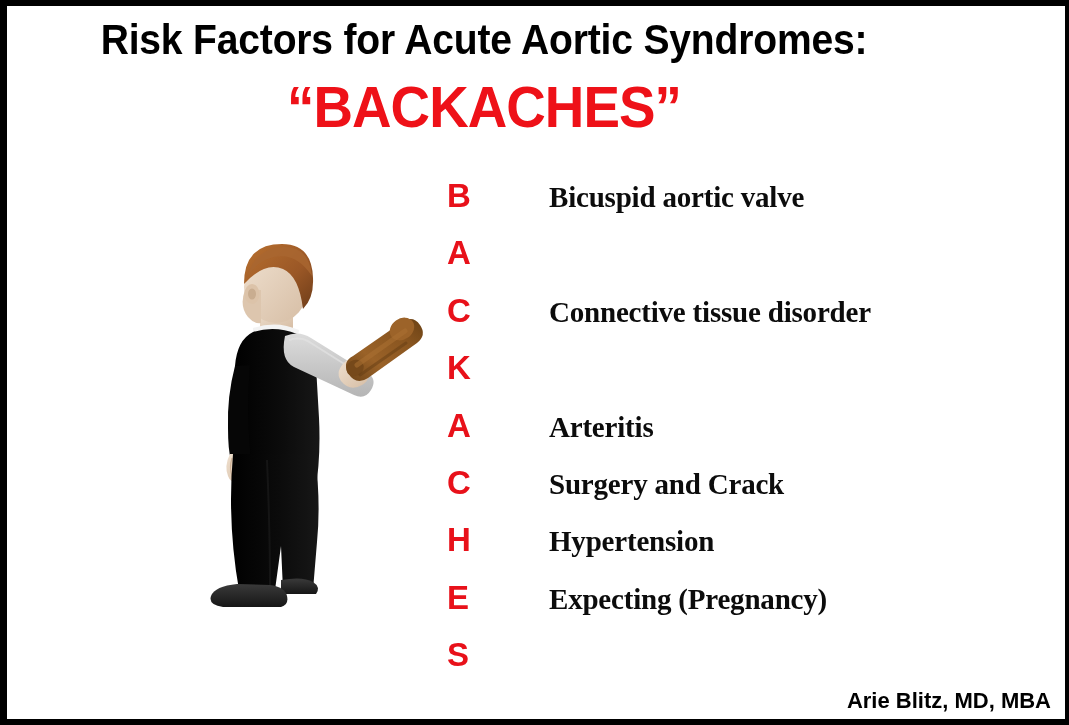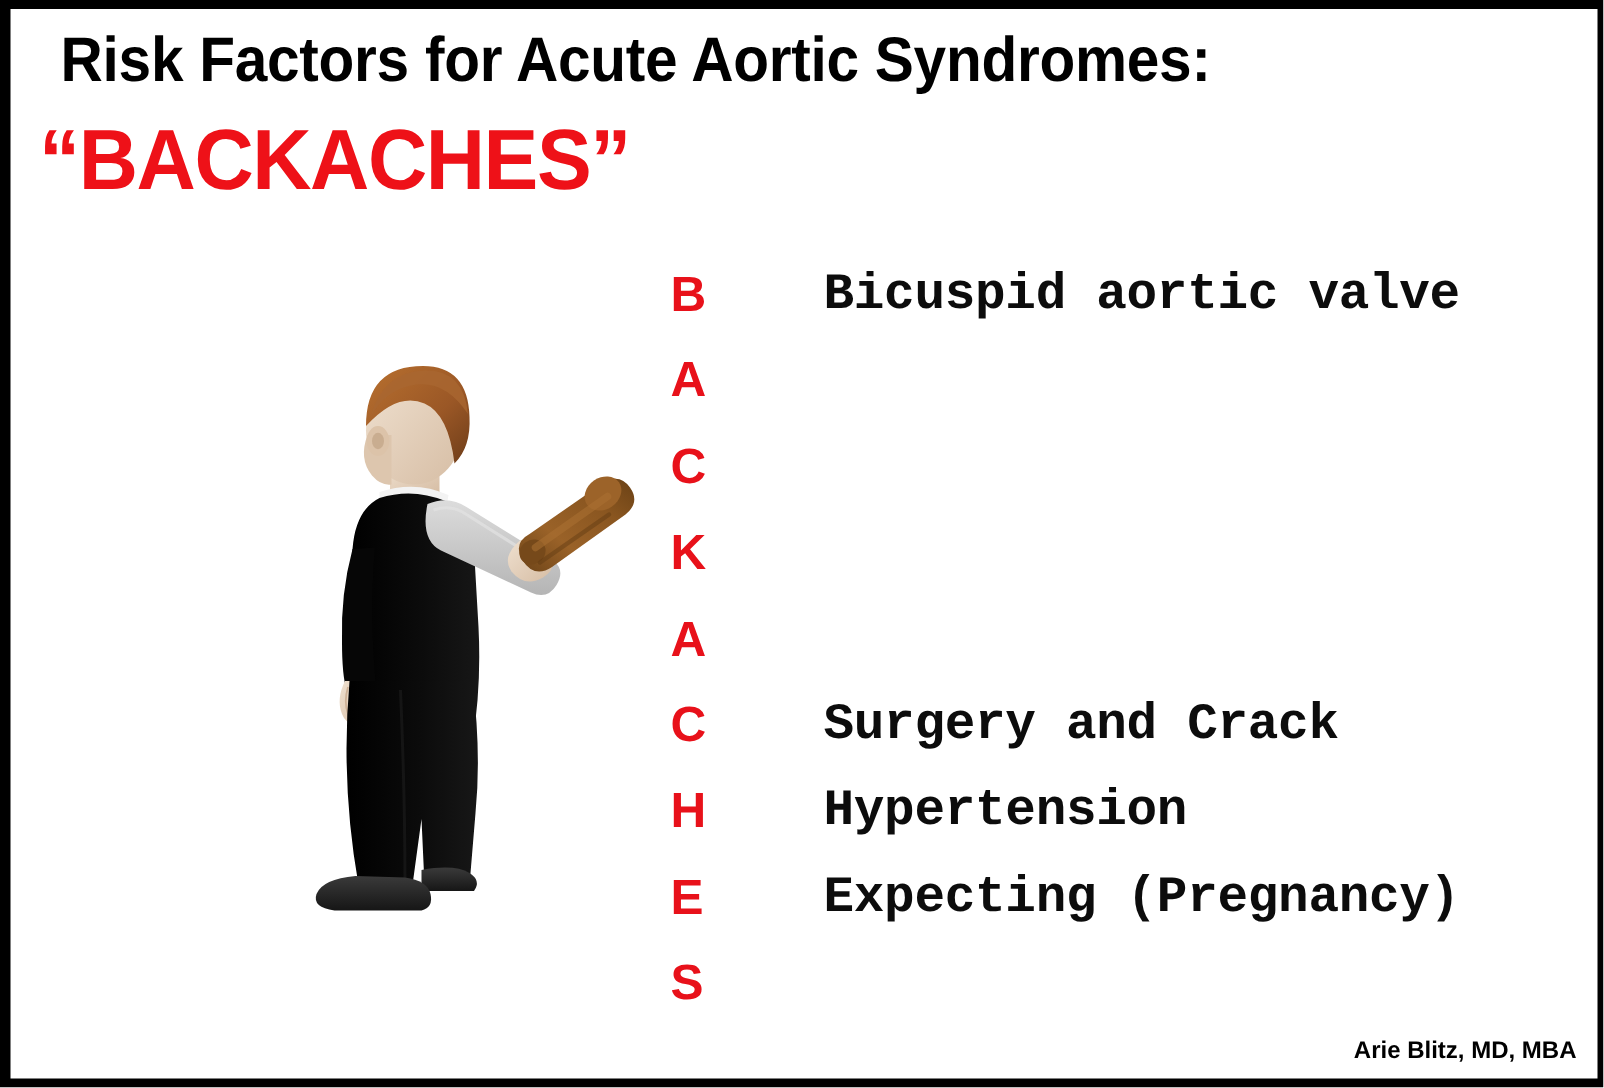--- a/index.html
+++ b/index.html
@@ -26,21 +26,21 @@
     border-bottom: 6px solid #000000;
     overflow: hidden;
   }
 
   
   .title-block {
     position: absolute;
     left: 0;
     top: 8px;
     width: 954px;
-    text-align: left;
+    text-align: center;
   }
   .title-main {
     font-family: "Liberation Sans Narrow", "Liberation Sans", sans-serif;
     font-weight: bold;
     font-size: 42px;
     line-height: 52px;
     color: #000000;
     letter-spacing: -0.2px;
     transform: scaleX(0.93);
     transform-origin: center center;
@@ -79,37 +79,37 @@
     font-family: "Liberation Sans", sans-serif;
     font-weight: bold;
     font-size: 33px;
     line-height: 36px;
     color: #e8111a;
   }
   .mnemonic-text {
     position: absolute;
     left: 102px;
     top: 3px;
-    font-family: Liberation Mono, monospace;
-    font-weight: bold;
-    font-size: 34px;
+    font-family: Liberation Serif, serif;
+    font-weight: bold;
+    font-size: 29px;
     line-height: 33px;
     color: #0c0c0c;
     letter-spacing: -0.2px;
     white-space: nowrap;
   }
 
   
   .credit {
     position: absolute;
     right: 14px;
     bottom: 7px;
     font-family: "Liberation Sans", sans-serif;
     font-weight: bold;
-    font-size: 16px;
+    font-size: 22px;
     line-height: 22px;
     color: #000000;
     white-space: nowrap;
   }
 
   
   .figure-wrap {
     position: absolute;
     left: 190px;
     top: 226px;
@@ -230,28 +230,30 @@
       <span class="mnemonic-letter">B</span>
       <span class="mnemonic-text">Bicuspid aortic valve</span>
     </div>
 
     <div class="mnemonic-row">
       <span class="mnemonic-letter">A</span>
     </div>
 
     <div class="mnemonic-row">
       <span class="mnemonic-letter">C</span>
+      <span class="mnemonic-text">Connective tissue disorder</span>
     </div>
 
     <div class="mnemonic-row">
       <span class="mnemonic-letter">K</span>
     </div>
 
     <div class="mnemonic-row">
       <span class="mnemonic-letter">A</span>
+      <span class="mnemonic-text">Arteritis</span>
     </div>
 
     <div class="mnemonic-row">
       <span class="mnemonic-letter">C</span>
       <span class="mnemonic-text">Surgery and Crack</span>
     </div>
 
     <div class="mnemonic-row">
       <span class="mnemonic-letter">H</span>
       <span class="mnemonic-text">Hypertension</span>

